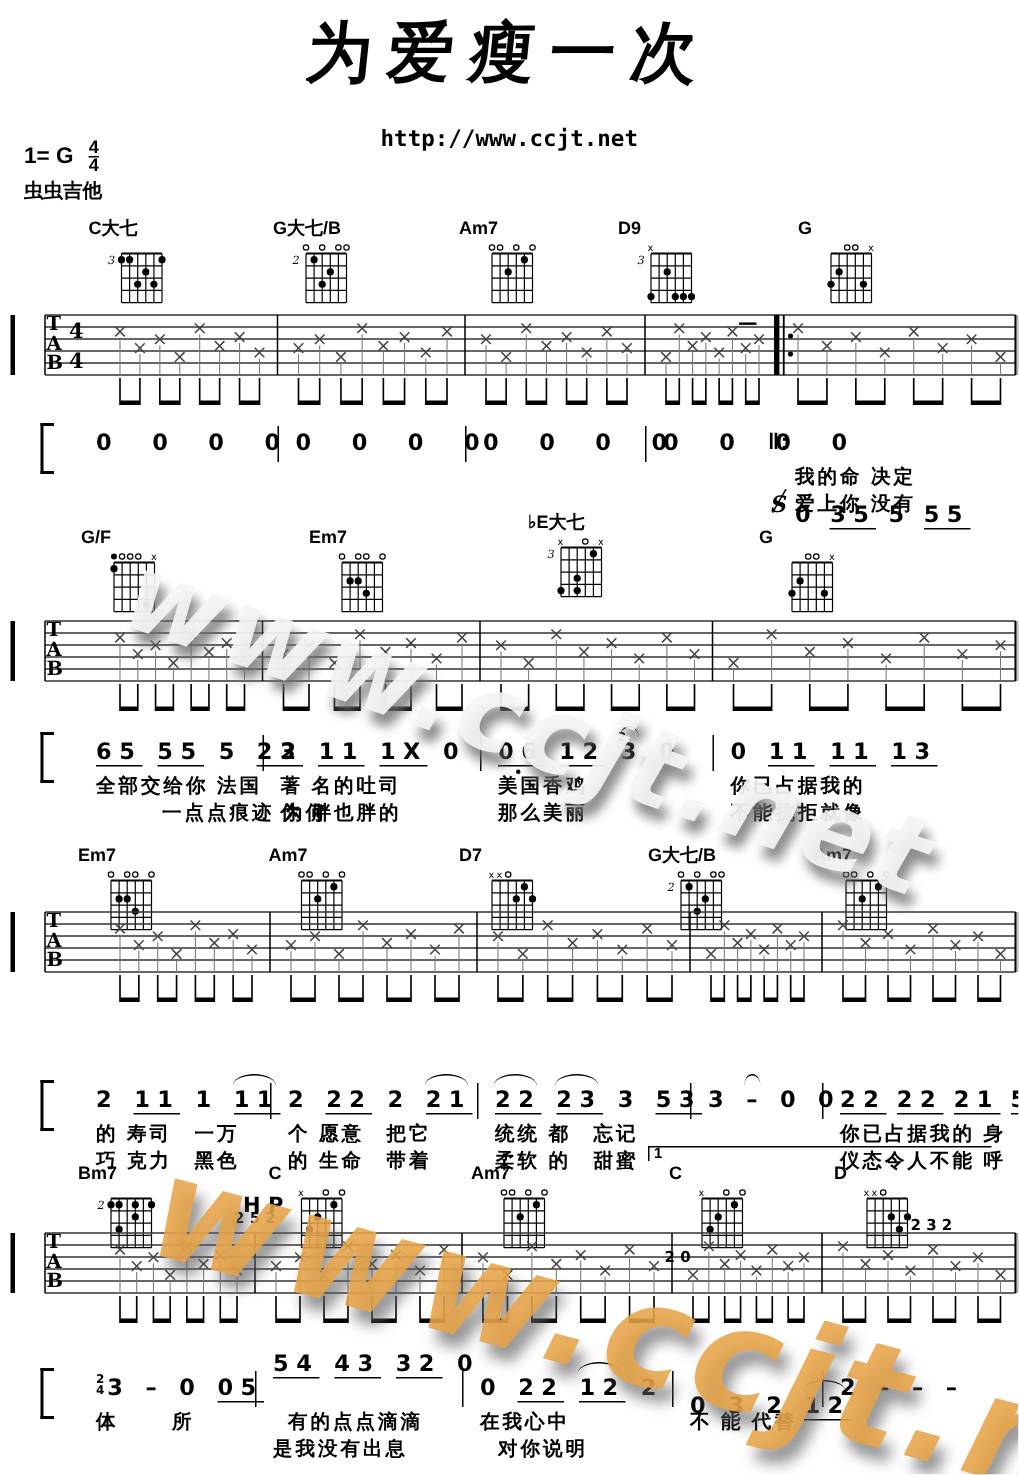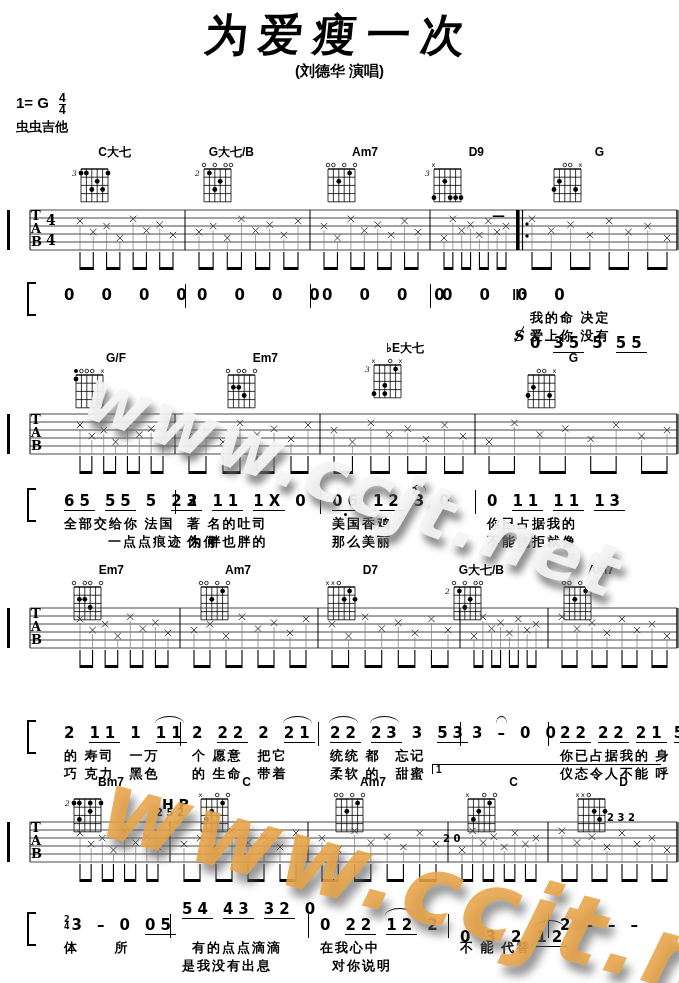--- a/index.html
+++ b/index.html
@@ -13,21 +13,21 @@
   .url{left:0;right:0;top:83px;text-align:center;font-size:15px;font-weight:bold;
        font-family:"DejaVu Sans Mono",monospace;letter-spacing:0;}
   .credits{right:10px;top:73px;text-align:right;font-size:12px;font-weight:bold;line-height:15px;}
   .keyrow{left:16px;top:93px;font-size:15px;font-weight:bold;}
   .frac{display:inline-block;vertical-align:middle;text-align:center;font-size:12px;
         line-height:11px;font-weight:bold;margin-left:6px;}
   .frac b{display:block;}
   .frac b:first-child{border-bottom:1px solid #000;}
   .brand{left:16px;top:118px;font-size:13px;font-weight:bold;}
   
-  .chord{width:72px;text-align:right;}
+  .chord{width:72px;text-align:left;}
   .chordname{font-size:12px;font-weight:bold;line-height:12px;margin-bottom:0;}
   
   .meas{position:absolute;white-space:nowrap;}
   .tk{position:relative;display:inline-block;font-size:15px;font-weight:bold;
       font-family:"DejaVu Sans",sans-serif;letter-spacing:5px;line-height:18px;}
   .tk.u{border-bottom:1.6px solid #000;}
   .tk.ld::after{content:"";position:absolute;left:40%;bottom:-6px;width:3px;height:3px;
       background:#000;border-radius:50%;}
   .tie::before{content:"";position:absolute;left:-1px;right:3px;top:-8px;height:7px;
       border-top:1.3px solid #000;border-radius:50% 50% 0 0 / 100% 100% 0 0;}
@@ -54,21 +54,21 @@
   .wm.gray{left:100px;top:352px;font-size:72px;letter-spacing:3px;color:rgba(244,244,244,.92);
       text-shadow:6px 7px 7px rgba(110,110,110,.8);transform:rotate(19deg);transform-origin:0 0;}
   .wm.orange{left:118px;top:748px;font-size:96px;letter-spacing:4px;color:rgba(230,164,72,.88);
       text-shadow:7px 8px 9px rgba(95,95,95,.65);transform:rotate(15deg);transform-origin:0 0;}
 </style>
 </head>
 <body>
 
 <div id="sheet">
   <div class="abs title">为爱瘦一次</div>
-  <div class="abs subtitle">(刘德华 演唱)</div>
+  <div class="abs url">http://www.ccjt.net</div>
   <div class="abs keyrow">
     <span>1= G</span>
     <span class="frac"><b>4</b><b>4</b></span>
   </div>
   <div class="abs brand">虫虫吉他</div>
 
   <div id="music">
       <div class="abs chord" style="left: 59px; top: 146px;"><div class="chordname">C大七</div><svg width="72" height="48">
           <line x1="22" y1="11" x2="22" y2="43.8" stroke="#000" stroke-width="0.8"></line>
           <line x1="27.4" y1="11" x2="27.4" y2="43.8" stroke="#000" stroke-width="0.8"></line>

